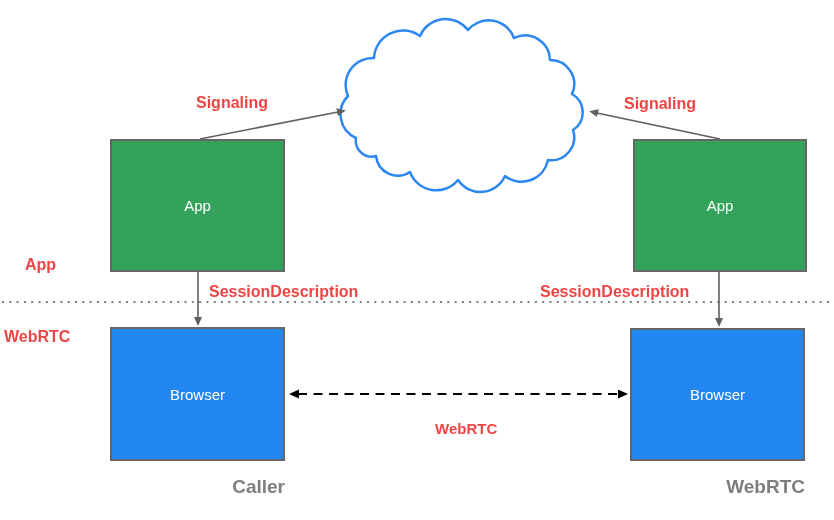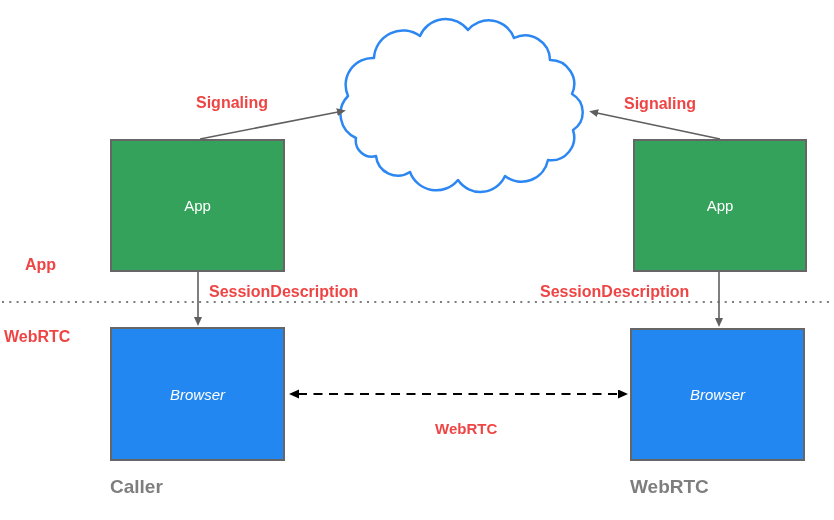--- a/index.html
+++ b/index.html
@@ -27,21 +27,21 @@
     box-sizing: border-box;
     border: 2px solid #666666;
     display: flex;
     align-items: center;
     justify-content: center;
     color: #ffffff;
     font-size: 15px;
     font-weight: 400;
   }
   .node.app { background: #35a25b; }
-  .node.browser { background: #2387f2; font-style: italic; }
+  .node.browser { background: #2387f2; }
   .node-app-left     { left: 110px; top: 139px; width: 175px; height: 133px; }
   .node-app-right    { left: 633px; top: 139px; width: 174px; height: 133px; }
   .node-browser-left { left: 110px; top: 327px; width: 175px; height: 134px; }
   .node-browser-right{ left: 630px; top: 328px; width: 175px; height: 133px; }
 
   .lbl {
     position: absolute;
     color: #ef4444;
     font-weight: 700;
     font-size: 16px;
@@ -54,21 +54,21 @@
   .lbl-media           { left: 435px; top: 420px; font-size: 15px; }
   .lbl-layer-app       { left: 25px;  top: 256px; }
   .lbl-layer-webrtc    { left: 4px;  top: 328px; }
 
   .role-lbl {
     position: absolute;
     color: #7e7e7e;
     font-weight: 700;
     font-size: 19px;
     width: 175px;
-    text-align: left;
+    text-align: right;
   }
   .role-caller { left: 110px; top: 476px; }
   .role-callee { left: 630px; top: 476px; }
 </style>
 </head>
 <body>
 
 <div class="canvas">
 
   <svg class="svg-layer" width="834" height="520" viewBox="0 0 834 520" xmlns="http://www.w3.org/2000/svg">

